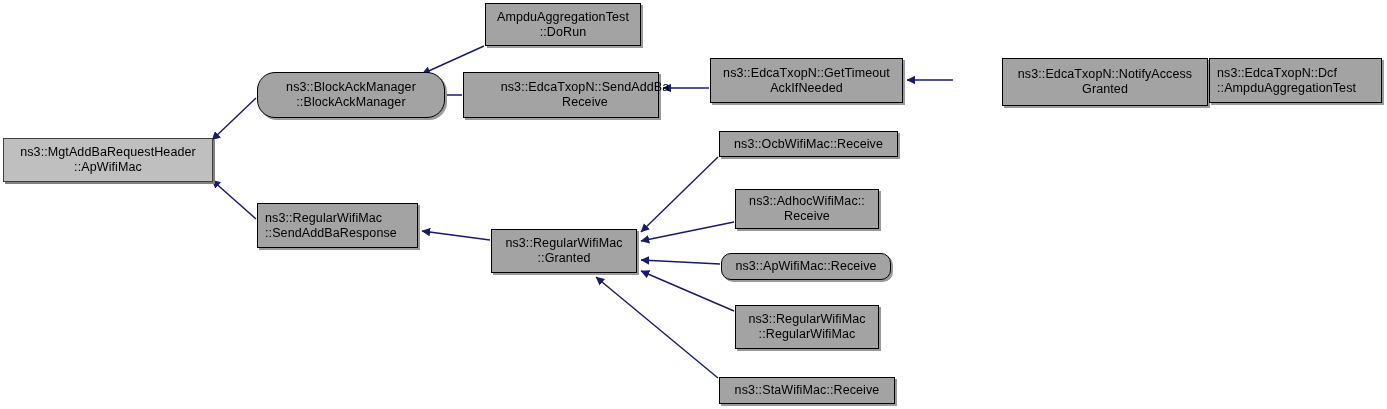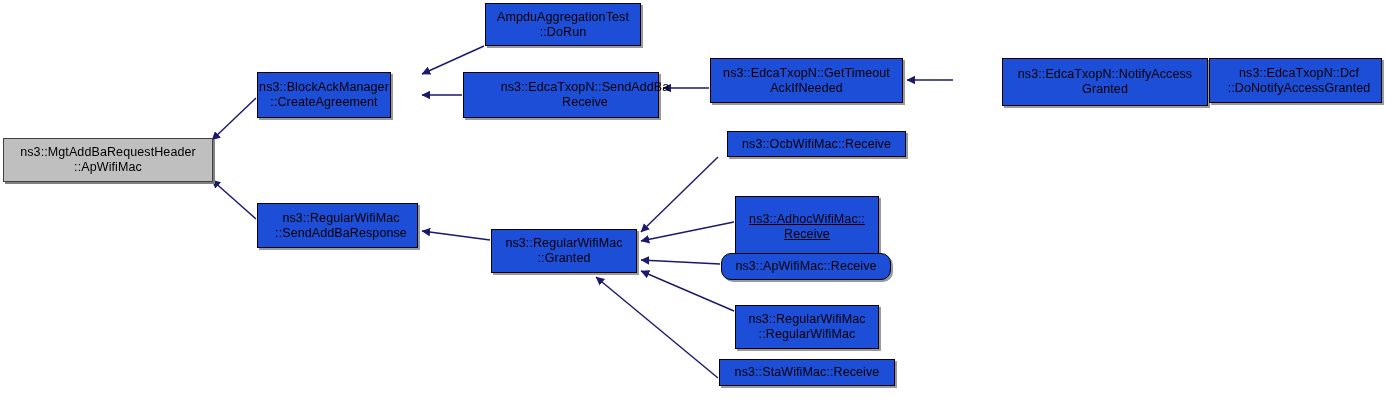--- a/index.html
+++ b/index.html
@@ -21,21 +21,21 @@
     position: absolute;
     left: 0;
     top: 0;
     width: 1387px;
     height: 409px;
   }
   .node {
     position: absolute;
     box-sizing: border-box;
     border: 1px solid #000000;
-    background: #1d4ed8;
+    background: #a3a3a3;
     color: #000000;
     font-size: 12.5px;
     line-height: 15px;
     letter-spacing: 0.1px;
     display: flex;
     flex-direction: column;
     align-items: center;
     justify-content: center;
     text-align: center;
     white-space: pre;
@@ -43,21 +43,21 @@
   }
   .node.current {
     background: #bfbfbf;
     border: 1px solid #404040;
     box-shadow: 2px 2px 0 0 #808080;
   }
   .node.shadow {
     box-shadow: 2px 2px 0 0 #9a9a9a;
   }
   .node.align-left {
-    align-items: center;
+    align-items: flex-start;
     text-align: left;
     padding-left: 7px;
   }
   .node .line {
     display: block;
   }
 </style>
 </head>
 <body>
 
@@ -79,27 +79,27 @@
         <path d="M 490,240 L 422,231" fill="none" stroke="#191970" stroke-width="1.4" marker-end="url(#arrow)"></path>
         <path d="M 718,157 L 641,232" fill="none" stroke="#191970" stroke-width="1.4" marker-end="url(#arrow)"></path>
         <path d="M 734,222 L 641,241" fill="none" stroke="#191970" stroke-width="1.4" marker-end="url(#arrow)"></path>
         <path d="M 720,264 L 641,260" fill="none" stroke="#191970" stroke-width="1.4" marker-end="url(#arrow)"></path>
         <path d="M 734,311 L 641,271" fill="none" stroke="#191970" stroke-width="1.4" marker-end="url(#arrow)"></path>
         <path d="M 718,378 L 596,277" fill="none" stroke="#191970" stroke-width="1.4" marker-end="url(#arrow)"></path>
       </g>
   </svg>
   <div id="node-layer">
       <div class="node current" style="left: 3px; top: 138px; width: 210px; height: 44px;"><span class="line">ns3::MgtAddBaRequestHeader</span><span class="line">::ApWifiMac</span></div>
-      <div class="node shadow" style="left: 257px; top: 72px; width: 134px; height: 46px;"><span class="line">ns3::BlockAckManager</span><span class="line">::CreateAgreement</span></div>
+      <div class="node shadow" style="left: 257px; top: 72px; width: 188px; height: 46px; border-radius: 18px;"><span class="line">ns3::BlockAckManager</span><span class="line">::BlockAckManager</span></div>
       <div class="node shadow" style="left: 485px; top: 3px; width: 156px; height: 43px;"><span class="line">AmpduAggregationTest</span><span class="line">::DoRun</span></div>
       <div class="node shadow" style="left: 463px; top: 72px; width: 196px; height: 46px; padding-left: 48px;"><span class="line">ns3::EdcaTxopN::SendAddBa</span><span class="line">Receive</span></div>
       <div class="node shadow" style="left: 710px; top: 58px; width: 193px; height: 45px;"><span class="line">ns3::EdcaTxopN::GetTimeout</span><span class="line">AckIfNeeded</span></div>
       <div class="node shadow" style="left: 954px; top: 58px; width: 206px; height: 48px; margin-left: 48px;"><span class="line">ns3::EdcaTxopN::NotifyAccess</span><span class="line">Granted</span></div>
-      <div class="node shadow align-left" style="left: 1209px; top: 58px; width: 173px; height: 45px;"><span class="line">ns3::EdcaTxopN::Dcf</span><span class="line">::DoNotifyAccessGranted</span></div>
+      <div class="node shadow align-left" style="left: 1209px; top: 58px; width: 173px; height: 45px;"><span class="line">ns3::EdcaTxopN::Dcf</span><span class="line">::AmpduAggregationTest</span></div>
       <div class="node shadow align-left" style="left: 257px; top: 203px; width: 161px; height: 45px;"><span class="line">ns3::RegularWifiMac</span><span class="line">::SendAddBaResponse</span></div>
       <div class="node shadow" style="left: 491px; top: 229px; width: 146px; height: 44px;"><span class="line">ns3::RegularWifiMac</span><span class="line">::Granted</span></div>
-      <div class="node shadow" style="left: 719px; top: 131px; width: 179px; height: 26px; margin-left: 8px;"><span class="line">ns3::OcbWifiMac::Receive</span></div>
-      <div class="node shadow" style="left: 735px; top: 196px; width: 144px; height: 61px; text-decoration: underline;"><span class="line">ns3::AdhocWifiMac::</span><span class="line">Receive</span></div>
+      <div class="node shadow" style="left: 719px; top: 131px; width: 179px; height: 26px;"><span class="line">ns3::OcbWifiMac::Receive</span></div>
+      <div class="node shadow" style="left: 735px; top: 189px; width: 144px; height: 40px;"><span class="line">ns3::AdhocWifiMac::</span><span class="line">Receive</span></div>
       <div class="node shadow" style="left: 721px; top: 253px; width: 170px; height: 27px; border-radius: 10px;"><span class="line">ns3::ApWifiMac::Receive</span></div>
       <div class="node shadow" style="left: 735px; top: 305px; width: 144px; height: 44px;"><span class="line">ns3::RegularWifiMac</span><span class="line">::RegularWifiMac</span></div>
-      <div class="node shadow" style="left: 719px; top: 359px; width: 176px; height: 27px;"><span class="line">ns3::StaWifiMac::Receive</span></div>
+      <div class="node shadow" style="left: 719px; top: 377px; width: 176px; height: 27px;"><span class="line">ns3::StaWifiMac::Receive</span></div>
     </div>
 </div>
 
 </body></html>

